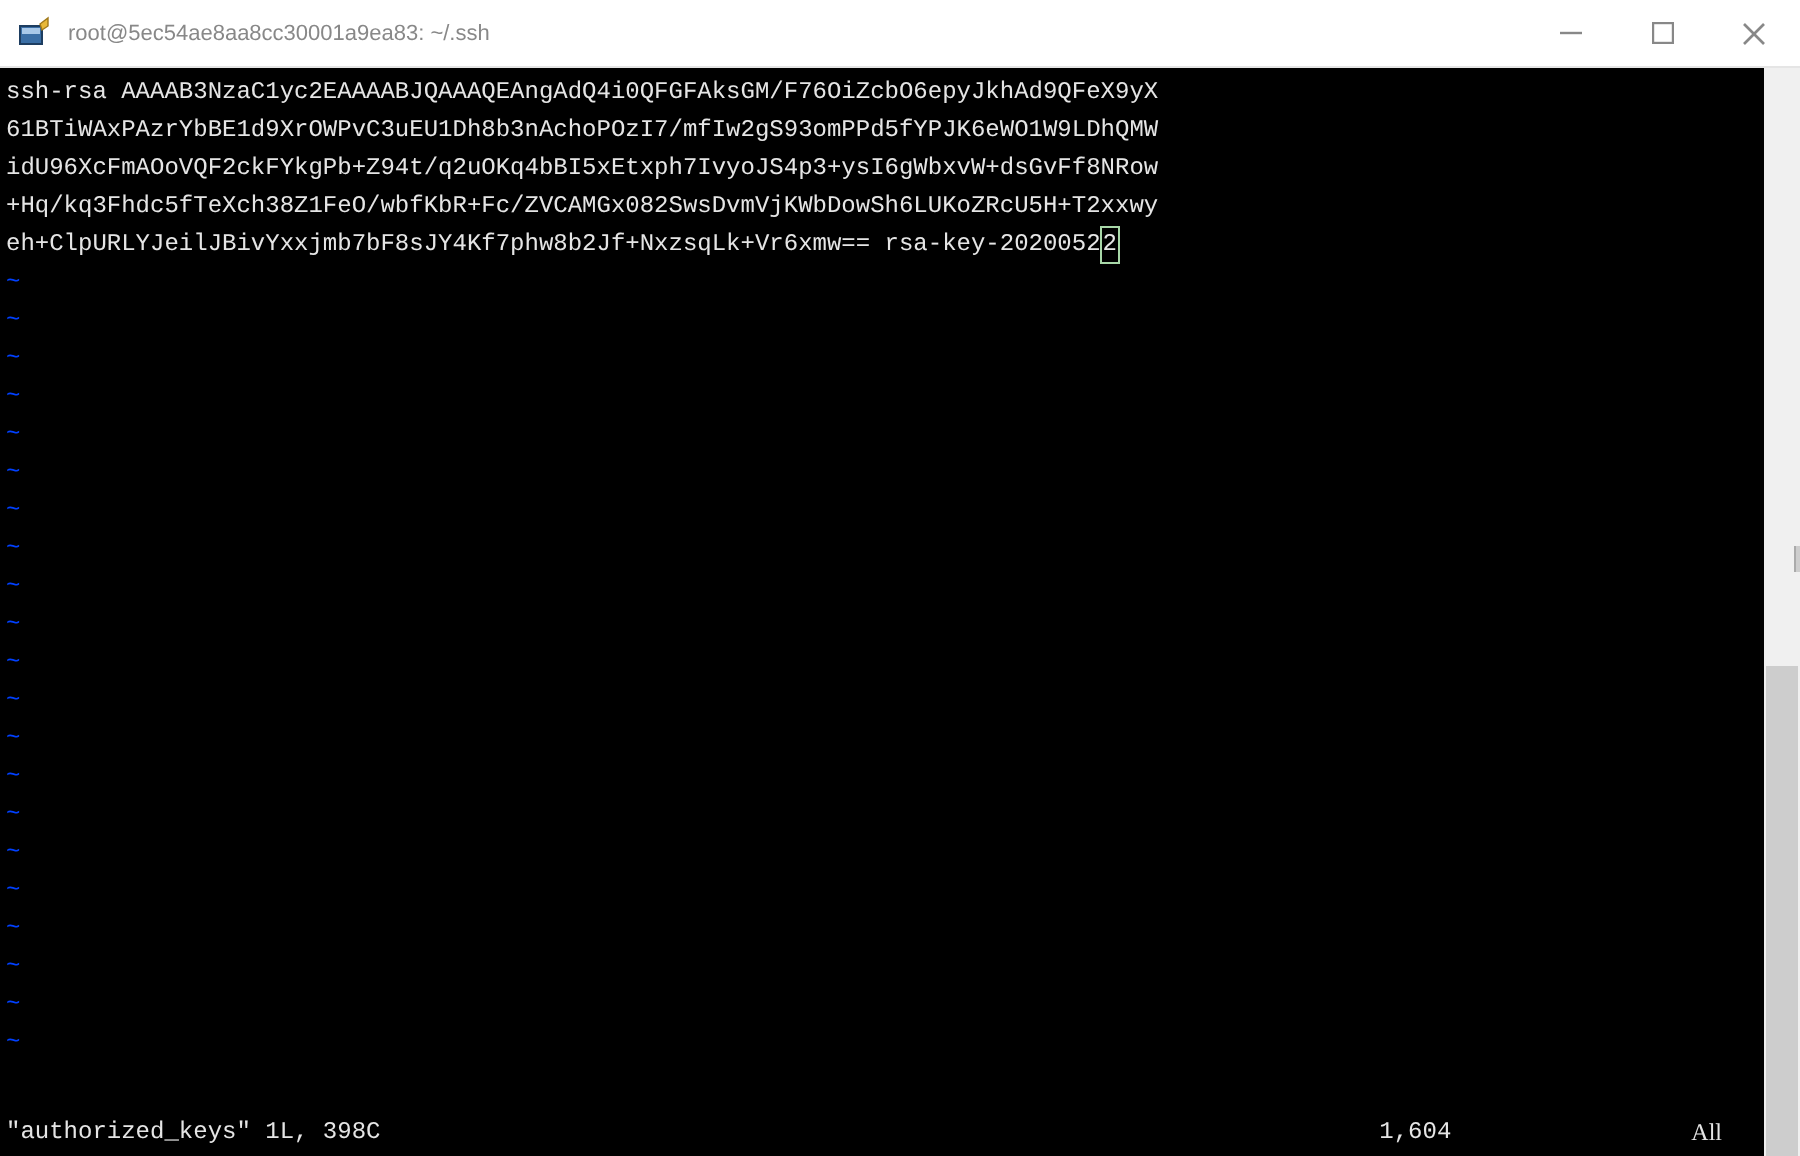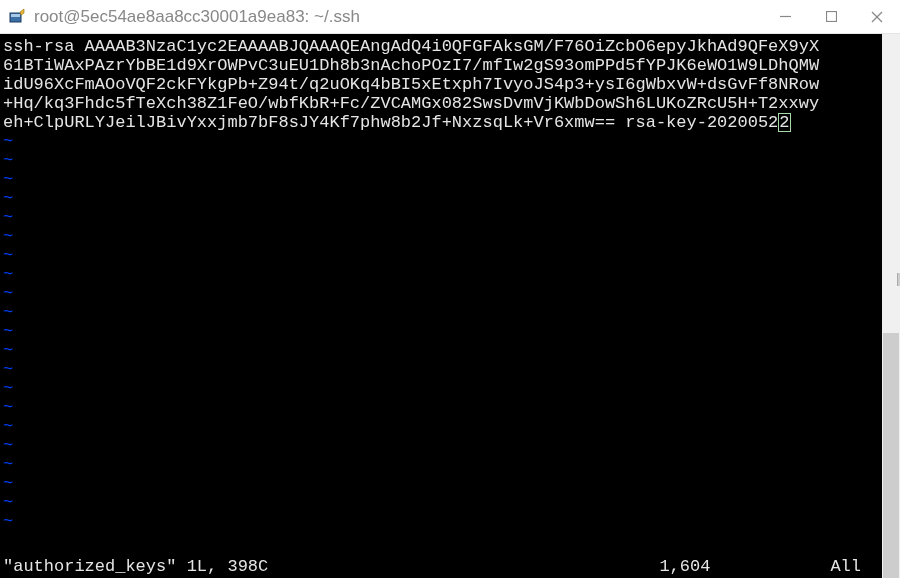--- a/index.html
+++ b/index.html
@@ -33,21 +33,21 @@
     }
     .app-icon {
       width: 18px;
       height: 18px;
       display: flex;
       align-items: center;
       justify-content: center;
     }
     .titlebar-title {
       color: #888888;
-      font-size: 17px;
+      font-size: 11px;
     }
     .window-controls {
       display: flex;
     }
     .window-btn {
       width: 46px;
       height: 34px;
       display: flex;
       align-items: center;
       justify-content: center;
@@ -58,21 +58,21 @@
       position: relative;
       width: 100%;
       height: calc(100% - 34px);
       display: flex;
     }
     .terminal {
       flex: 1;
       background: #000000;
       color: #e5e5e5;
       font-family: "Consolas", "Courier New", monospace;
-      font-size: 17px;
+      font-size: 12px;
       line-height: 19px;
       padding: 3px 18px 3px 3px;
       white-space: pre;
       overflow: hidden;
       position: relative;
     }
     .line {
       height: 19px;
       white-space: pre;
     }
@@ -98,20 +98,21 @@
     .status-left {
       flex: 1;
     }
     .status-mid {
       text-align: left;
       padding-right: 120px;
     }
     .status-right {
       text-align: center;
       padding-right: 18px;
+      font-family: Liberation Serif, serif;
     }
     .scrollbar {
       width: 18px;
       background: #f0f0f0;
       position: relative;
     }
     .scrollbar-track {
       position: absolute;
       top: 0;
       bottom: 0;

